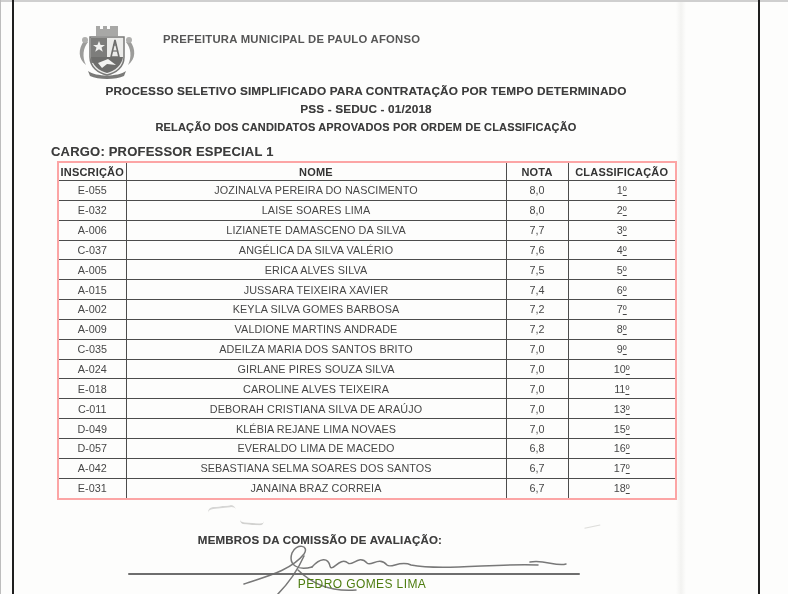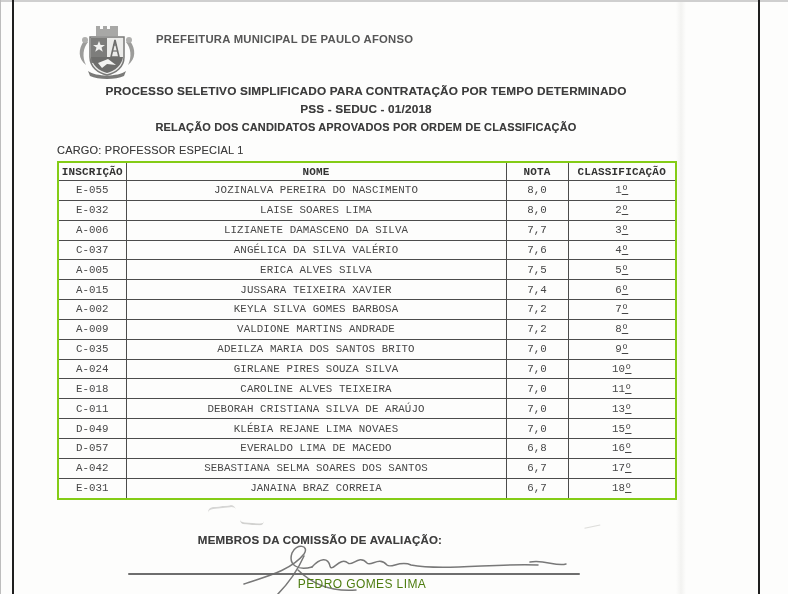--- a/index.html
+++ b/index.html
@@ -8,35 +8,35 @@
     color:#3f3f3f;}
   
   .edge-top{position:absolute;left:0;top:0;width:788px;height:2px;background:#cfcfcf;}
   .edge-left-outer{position:absolute;left:0;top:0;width:1px;height:594px;background:#bdbdbd;}
   .edge-left{position:absolute;left:12px;top:0;width:2px;height:594px;background:#1e1e1e;}
   .edge-right{position:absolute;left:758px;top:0;width:2px;height:594px;background:#1e1e1e;}
   .scan-streak{position:absolute;left:676px;top:2px;width:10px;height:592px;
     background:linear-gradient(90deg,rgba(235,235,233,0),rgba(240,240,238,.8),rgba(235,235,233,0));}
   
   .logo{position:absolute;left:76px;top:23px;width:62px;height:58px;}
-  .org{position:absolute;left:156px;top:30px;font-size:11.3px;line-height:18px;
+  .org{position:absolute;left:163px;top:30px;font-size:11.3px;line-height:18px;
     letter-spacing:.25px;color:#565656;font-weight:600;}
   
   .title{position:absolute;left:57px;width:618px;text-align:center;font-weight:700;
     color:#3c3c3c;letter-spacing:.15px;text-shadow:0 0 .5px rgba(70,70,70,.45);}
   .t1{top:84px;font-size:11.8px;}
   .t2{top:102px;font-size:11.8px;}
   .t3{top:121px;font-size:11px;}
-  .cargo{position:absolute;left:57px;top:144px;font-size:11px;font-weight:400;
+  .cargo{position:absolute;left:51px;top:144px;font-size:13px;font-weight:700;
     color:#3c3c3c;letter-spacing:.2px;text-shadow:0 0 .5px rgba(70,70,70,.45);}
   
   table.results{position:absolute;left:57px;top:161px;width:618px;height:339px;
     border-collapse:collapse;table-layout:fixed;}
   table.results,table.results th,table.results td{border:1px solid #4c4c4c;}
-  table.results{border:2px solid #84cc16;font-family:Liberation Mono, monospace;}
+  table.results{border:2px solid #fca5a5;}
   table.results th{font-size:11px;font-weight:700;color:#333;text-align:center;
     padding:0;height:17px;letter-spacing:.2px;}
   table.results td{font-size:10.8px;color:#474747;text-align:center;padding:0 2px;
     white-space:nowrap;overflow:hidden;}
   table.results td.name-cell{text-align:center;letter-spacing:.1px;}
   .ord{text-decoration:underline;}
   col.c-ins{width:68px;}col.c-nom{width:380px;}col.c-not{width:62px;}col.c-cla{width:108px;}
   
   .smudge1{position:absolute;left:208px;top:506px;width:28px;height:8px;
     border-top:2px solid #a9a9a6;border-radius:40%/100%;opacity:.45;transform:rotate(-6deg);}

